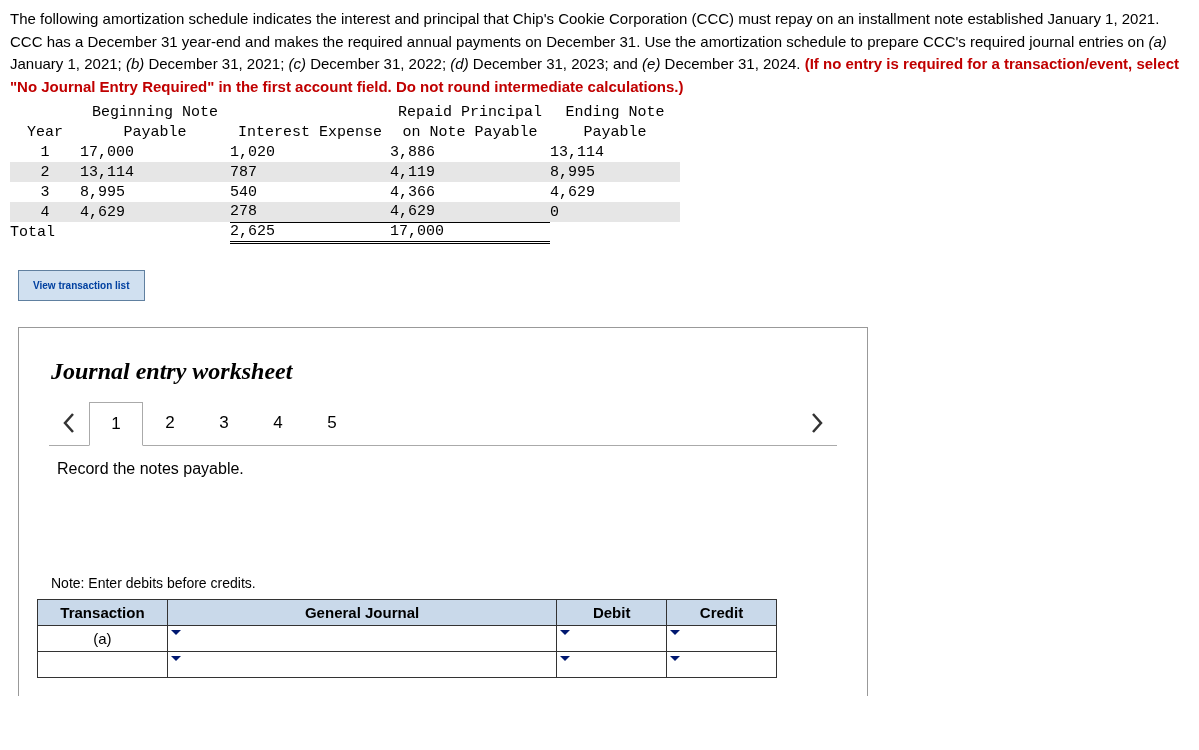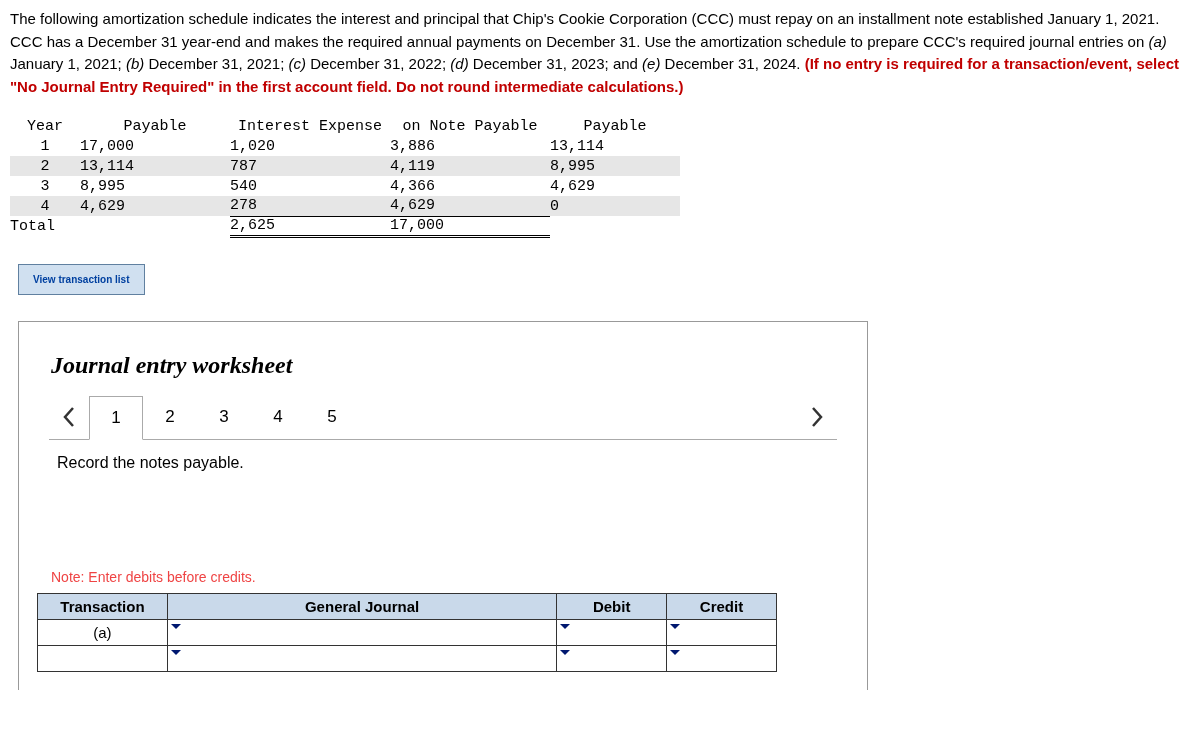--- a/index.html
+++ b/index.html
@@ -1,17 +1,17 @@
 <!DOCTYPE html>
 <html><head>
   <meta charset="utf-8">
   <style>
     * { box-sizing: border-box; margin: 0; padding: 0; }
     body { font-family: Arial, Helvetica, sans-serif; font-size: 15px; color: #000; background: #fff; padding: 8px 10px; width: 1199px; }
-    .intro { line-height: 1.5; margin-bottom: 18px; }
+    .intro { line-height: 1.5; margin-bottom: 4px; }
     .intro .red-bold { color: #c00000; font-weight: bold; }
     .intro .italic { font-style: italic; }
 
     .amort-table { font-family: 'Courier New', Courier, monospace; font-size: 15px; border-collapse: collapse; margin-bottom: 26px; }
     .amort-table td, .amort-table th { padding: 0; }
     .amort-table td { height: 20px; vertical-align: middle; }
     .amort-table .hdr { text-align: center; }
     .amort-table .col-year { width: 70px; text-align: center; }
     .amort-table .col-num { text-align: left; }
     .amort-table .col-beg { width: 150px; }
@@ -28,21 +28,21 @@
 
     .tabs-row { display: flex; align-items: stretch; padding: 0 12px; height: 44px; }
     .tab-arrow { width: 40px; display: flex; align-items: center; justify-content: center; font-size: 20px; cursor: pointer; color: #333; }
     .tab-arrow svg { width: 14px; height: 22px; }
     .tab-arrow.right { margin-left: auto; }
     .tab { display: flex; align-items: center; justify-content: center; width: 54px; font-size: 17px; cursor: pointer; }
     .tab.active { border: 1px solid #aaa; border-bottom: 1px solid #fff; background: #fff; font-weight: normal; position: relative; top: 1px; }
 
     .tab-content { border-top: 1px solid #aaa; margin: 0 12px; min-height: 130px; padding: 14px 8px; font-size: 16px; }
 
-    .note-line { color: #ef4444; font-size: 14px; padding: 0 0 8px 14px; }
+    .note-line { color: #000000; font-size: 14px; padding: 0 0 8px 14px; }
 
     .je-table { border-collapse: collapse; width: 740px; font-size: 15px; }
     .je-table th, .je-table td { border: 1px solid #333; height: 26px; padding: 4px 6px; }
     .je-table th { background: #c9d9ea; font-weight: bold; text-align: center; }
     .je-table .trans-col { width: 130px; text-align: center; }
     .je-table .gj-col { width: 390px; }
     .je-table .dr-col, .je-table .cr-col { width: 110px; }
     .je-table .gj-cell, .je-table .num-cell { position: relative; padding: 0; }
     .dd-arrow { display: inline-block; width: 0; height: 0; border-top: 5px solid #001870; border-left: 5px solid transparent; border-right: 5px solid transparent; position: absolute; left: 3px; top: 4px; }
   </style>
@@ -58,20 +58,27 @@
   <span class="italic">(b)</span><span> December 31, 2021; </span>
   <span class="italic">(c)</span><span> December 31, 2022; </span>
   <span class="italic">(d)</span><span> December 31, 2023; and </span>
   <span class="italic">(e)</span><span> December 31, 2024. </span>
   <span class="red-bold">(If no entry is required for a transaction/event, select "No Journal Entry Required" in the first account field. Do not round intermediate calculations.)</span>
 </div>
 
 
 <table class="amort-table">
   <tbody>
+      <tr>
+    <td class="col-year"></td>
+    <td class="hdr col-beg">Beginning Note</td>
+    <td class="col-int"></td>
+    <td class="hdr col-rep">Repaid Principal</td>
+    <td class="hdr col-end">Ending Note</td>
+  </tr>
   <tr>
     <td class="hdr col-year">Year</td>
     <td class="hdr col-beg">Payable</td>
     <td class="hdr col-int">Interest Expense</td>
     <td class="hdr col-rep">on Note Payable</td>
     <td class="hdr col-end">Payable</td>
   </tr>
   </tbody>
     <tbody id="amort-body">
       <tr>

